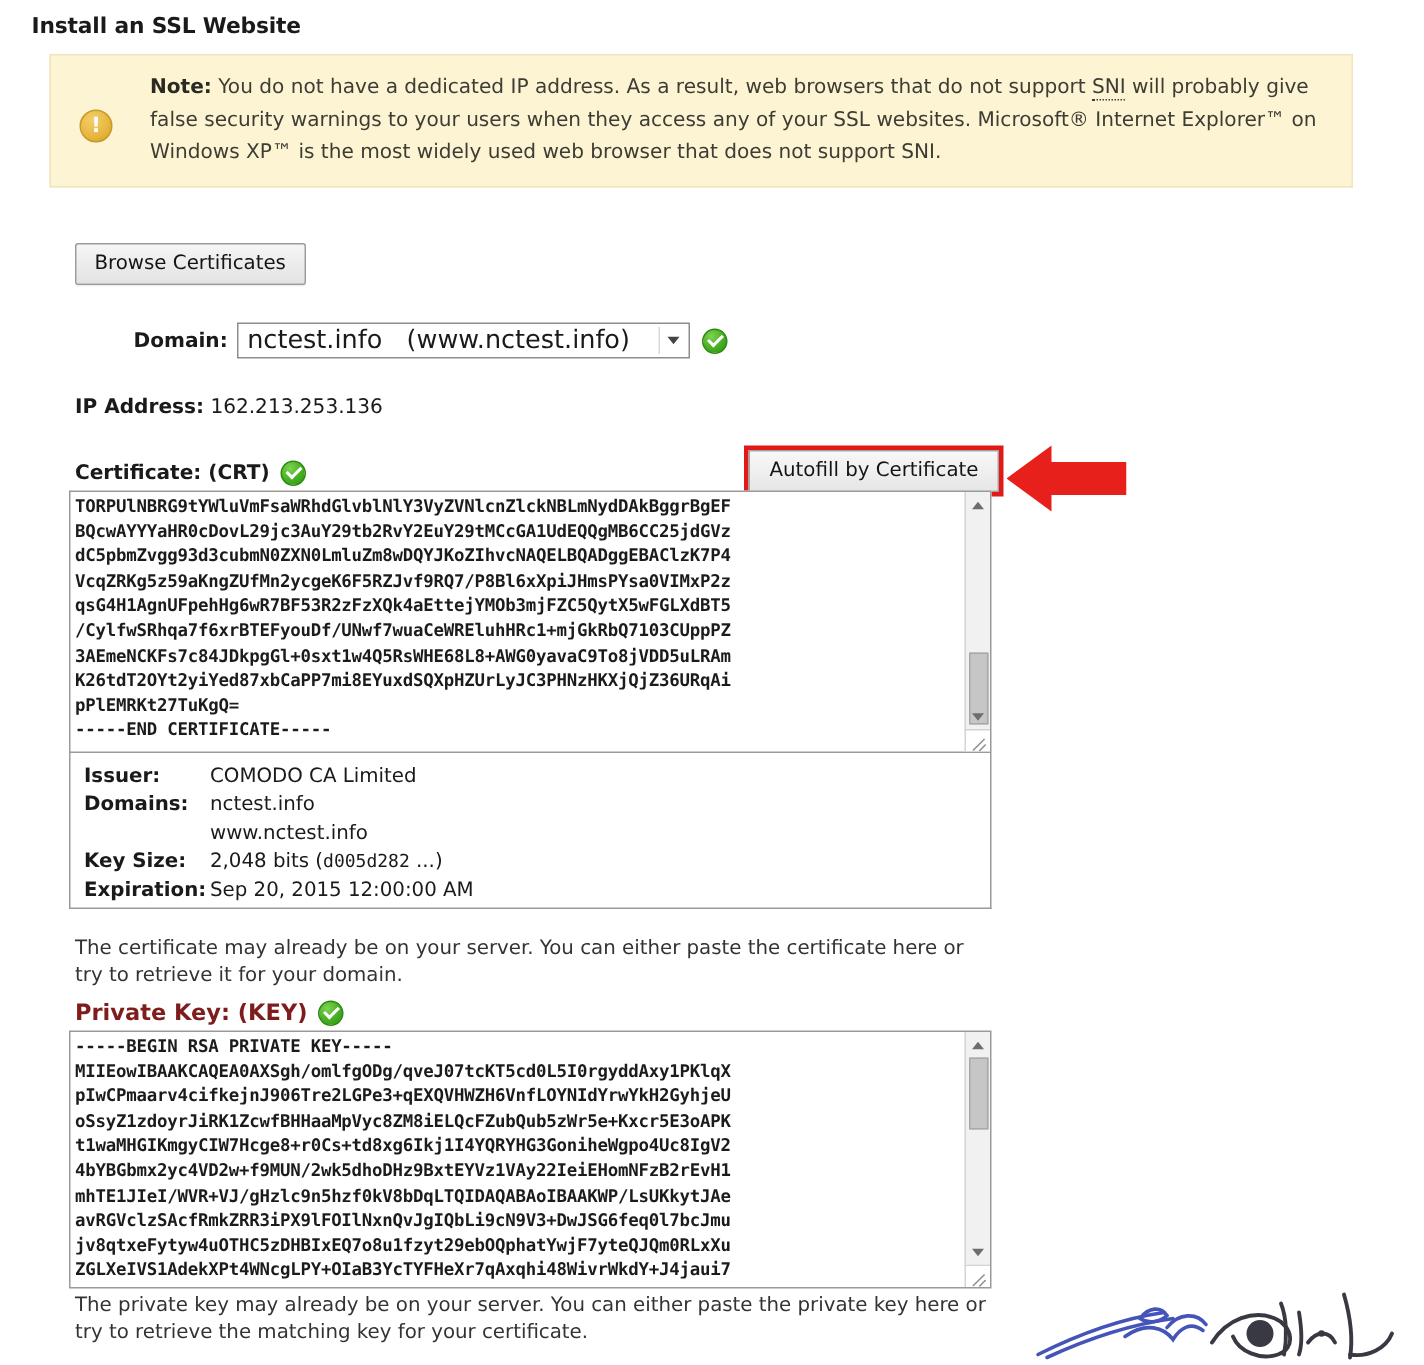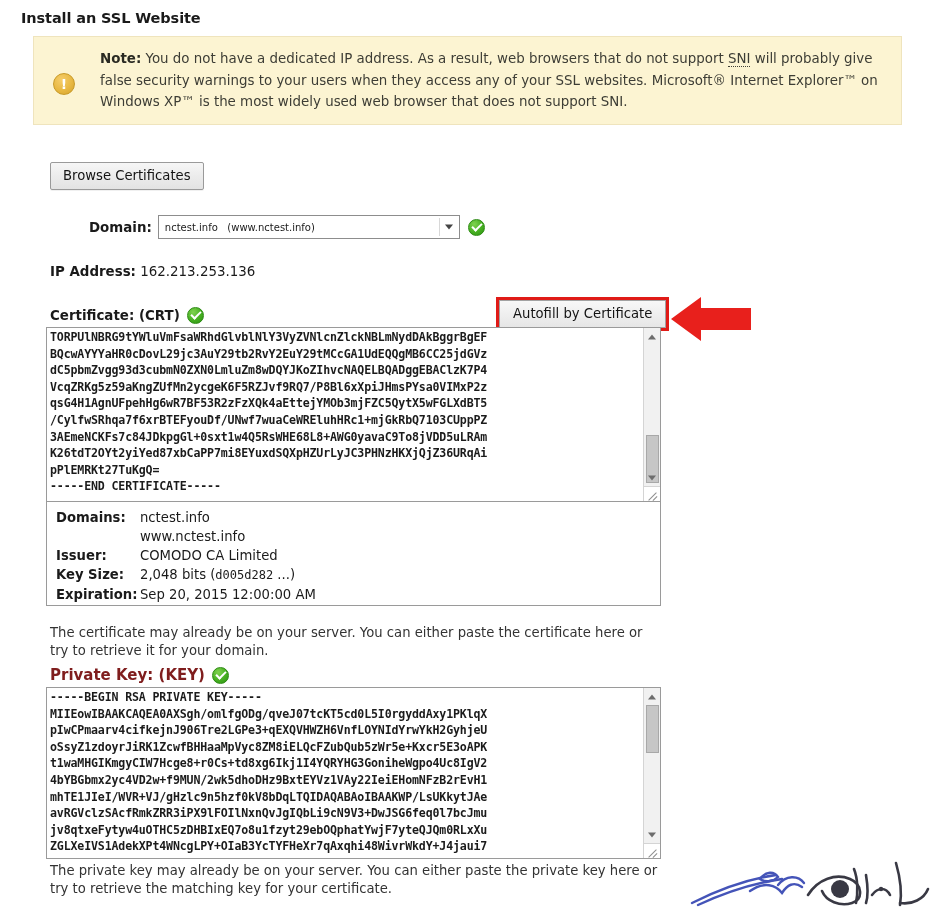--- a/index.html
+++ b/index.html
@@ -120,21 +120,21 @@
     margin-right: 6px;
     white-space: nowrap;
   }
   .domain-select {
     width: 302px;
     height: 24px;
     border: 1px solid #8d8d8d;
     background: #ffffff;
     position: relative;
     box-sizing: border-box;
-    font-size: 10px;
+    font-size: 17px;
     color: #1a1a1a;
     display: flex;
     align-items: center;
     padding-left: 6px;
     cursor: pointer;
   }
   .domain-select .val {
     white-space: pre;
   }
   .domain-select .caret {
@@ -465,29 +465,29 @@
       <div class="thumb" style="top:107px; height:48px;"></div>
       <div class="arw dn">
           <i></i>
         </div>
     </div>
     <div class="grip"></div>
   </div>
 
   <div class="cert-details">
     <div class="cd-row">
+      <span class="cd-label">Issuer:</span>
+      <span class="cd-value">COMODO CA Limited</span>
+    </div>
+    <div class="cd-row">
       <span class="cd-label">Domains:</span>
       <span class="cd-value">
         <span class="sub">nctest.info</span>
         <span class="sub">www.nctest.info</span>
       </span>
-    </div>
-    <div class="cd-row">
-      <span class="cd-label">Issuer:</span>
-      <span class="cd-value">COMODO CA Limited</span>
     </div>
     <div class="cd-row">
       <span class="cd-label">Key Size:</span>
       <span class="cd-value"><span>2,048 bits (</span><span class="mono-small">d005d282</span><span> ...)</span></span>
     </div>
     <div class="cd-row">
       <span class="cd-label">Expiration:</span>
       <span class="cd-value">Sep 20, 2015 12:00:00 AM</span>
     </div>
   </div>

